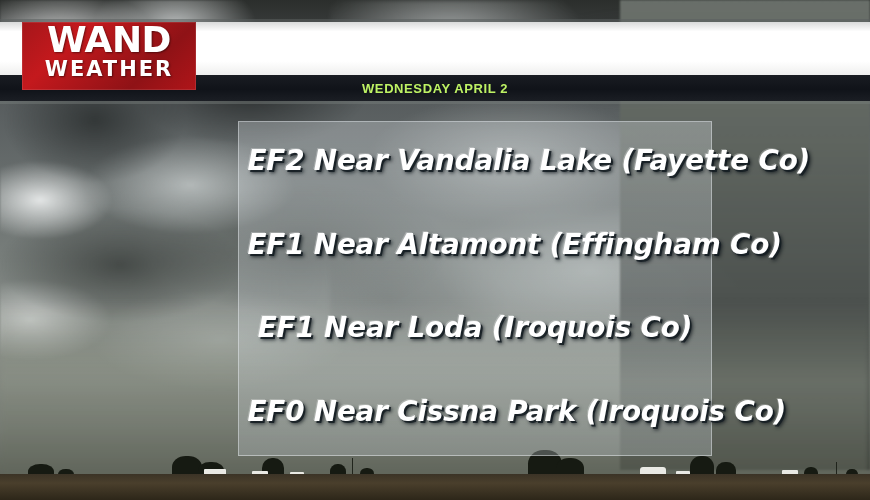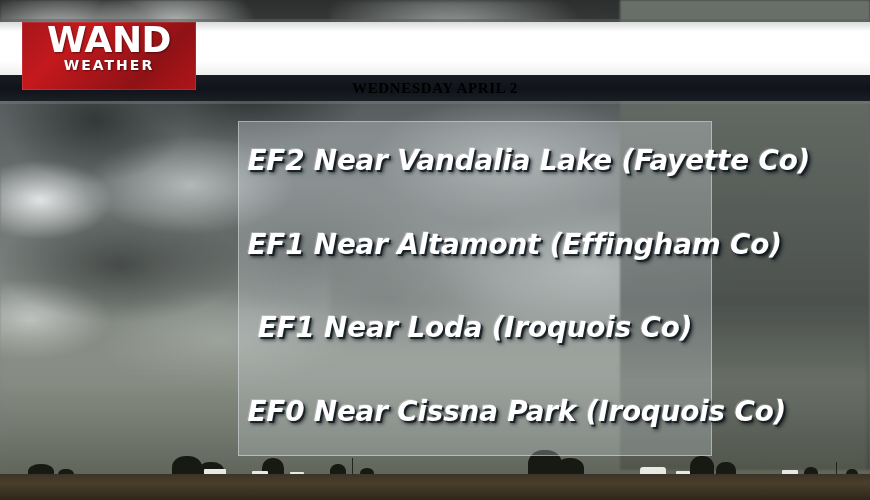--- a/index.html
+++ b/index.html
@@ -83,40 +83,40 @@
   .title{
     position:absolute;left:0;top:22px;width:870px;height:53px;
     display:flex;align-items:center;justify-content:center;
     color:#151515;font-weight:bold;font-size:41px;letter-spacing:1.5px;
     font-family:"DejaVu Sans","Liberation Sans",sans-serif;
     white-space:nowrap;
   }
   .subtitle{
     position:absolute;left:0;top:75px;width:870px;height:26px;
     display:flex;align-items:center;justify-content:center;
-    color:#000000;font-weight:bold;font-size:15px;letter-spacing:.6px;
-    font-family:Liberation Serif, serif;
+    color:#bef264;font-weight:bold;font-size:13px;letter-spacing:.6px;
+    font-family:Liberation Sans, sans-serif;
     white-space:nowrap;
   }
 
   
   .logo{
     position:absolute;left:22px;top:22px;width:174px;height:68px;
     background:linear-gradient(135deg,#a5161a 0%,#c4191d 28%,#8f1216 72%,#b01519 100%);
     box-shadow:0 0 0 1px rgba(255,255,255,.10) inset;
     display:flex;flex-direction:column;align-items:center;justify-content:flex-start;
     overflow:hidden;
   }
   .logo-wand{
     color:#fff;font-weight:bold;font-size:36px;letter-spacing:-0.5px;line-height:0.98;
     font-family:"DejaVu Sans","Liberation Sans",sans-serif;
     text-shadow:1px 1px 2px rgba(0,0,0,.45);
   }
   .logo-weather{
-    color:#fff;font-weight:bold;font-size:14px;letter-spacing:2.0px;line-height:1.05;
+    color:#fff;font-weight:bold;font-size:21px;letter-spacing:2.0px;line-height:1.05;
     margin-top:1px;
     font-family:"DejaVu Sans","Liberation Sans",sans-serif;
     text-shadow:1px 1px 2px rgba(0,0,0,.45);
   }
 
   
   .panel{
     position:absolute;left:238px;top:121px;width:474px;height:335px;
     background:linear-gradient(180deg,rgba(226,232,236,.30) 0%,rgba(214,221,226,.26) 55%,rgba(200,208,214,.30) 100%);
     border:1px solid rgba(235,240,243,.45);

